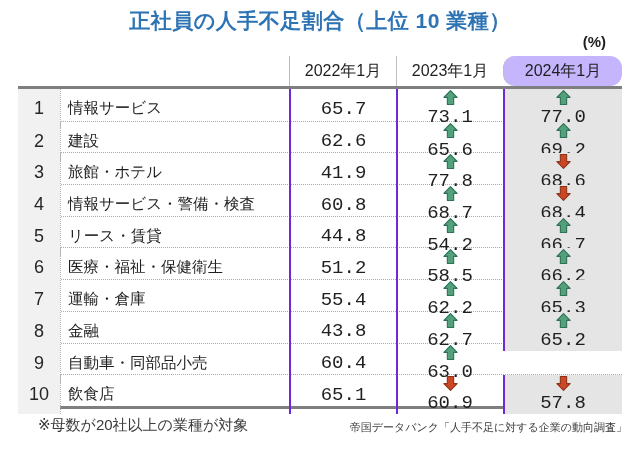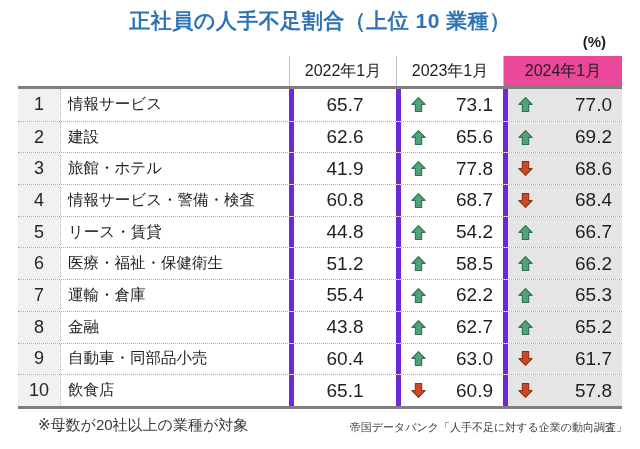--- a/index.html
+++ b/index.html
@@ -19,26 +19,26 @@
   .row { display:grid; grid-template-columns:42px 229px 107px 107px 119px; }
   .header-row { height:30px; }
   .body { border-top:3px solid #7f7f7f; border-bottom:3px solid #7f7f7f; }
   .body .row { height:31.7px; }
   .body .row + .row { border-top:1px dotted #ababab; }
   .cell { display:flex; align-items:center; }
   .colhead {
     justify-content:center; font-size:16px; color:#1f1f1f;
     border-left:1px solid #bdbdbd;
   }
-  .colhead.hl { background:#ec4899; }
+  .colhead.hl { background:#c4b5fd;border-radius:12px; }
   .rank { background:#f1f1f1; justify-content:center; font-size:18px; color:#262626; }
   .name { padding-left:7px; font-size:15.5px; border-left:1px dotted #b5b5b5;font-family:Liberation Serif, serif; }
-  .val  { font-size:19px; border-left:5px solid #6d28d9; }
+  .val  { font-size:19px; border-left:2px solid #6d28d9;font-family:Liberation Mono, monospace; }
   .v2022 { justify-content:center; }
-  .trendcell { justify-content:space-between; padding:0 10px 0 9px; }
+  .trendcell { padding:0 10px 0 9px;flex-direction:column; }
   .hlcol { background:#e5e5e5; }
   .trend { display:flex; align-items:center; }
   .trend svg { display:block; }
   .trend[data-dir="up"] svg path   { fill:#53A07D; stroke:#2E7154; }
   .trend[data-dir="down"] svg path { fill:#CB4826; stroke:#8F3317; }
   .trend[data-dir="down"] svg { transform:rotate(180deg); }
   .footer {
     position:absolute; top:416px; left:18px; right:13px;
     display:flex; justify-content:space-between; align-items:flex-start;
   }
@@ -246,28 +246,20 @@
         <div class="cell name">自動車・同部品小売</div>
         <div class="cell val v2022">60.4</div>
         <div class="cell val trendcell">
           <span class="trend" data-dir="up">
               <svg width="17" height="17" viewBox="0 0 20 20">
                 <path d="M10 1.8 L17.8 9.8 H13.7 V18.2 H6.3 V9.8 H2.2 Z" stroke-width="1.3" stroke-linejoin="round"></path>
               </svg>
             </span>
           <span>63.0</span>
         </div>
-        <div class="cell val trendcell hlcol">
-          <span class="trend" data-dir="down">
-              <svg width="17" height="17" viewBox="0 0 20 20">
-                <path d="M10 1.8 L17.8 9.8 H13.7 V18.2 H6.3 V9.8 H2.2 Z" stroke-width="1.3" stroke-linejoin="round"></path>
-              </svg>
-            </span>
-          <span>61.7</span>
-        </div>
       </div>
 
       <div class="row">
         <div class="cell rank">10</div>
         <div class="cell name">飲食店</div>
         <div class="cell val v2022">65.1</div>
         <div class="cell val trendcell">
           <span class="trend" data-dir="down">
               <svg width="17" height="17" viewBox="0 0 20 20">
                 <path d="M10 1.8 L17.8 9.8 H13.7 V18.2 H6.3 V9.8 H2.2 Z" stroke-width="1.3" stroke-linejoin="round"></path>

